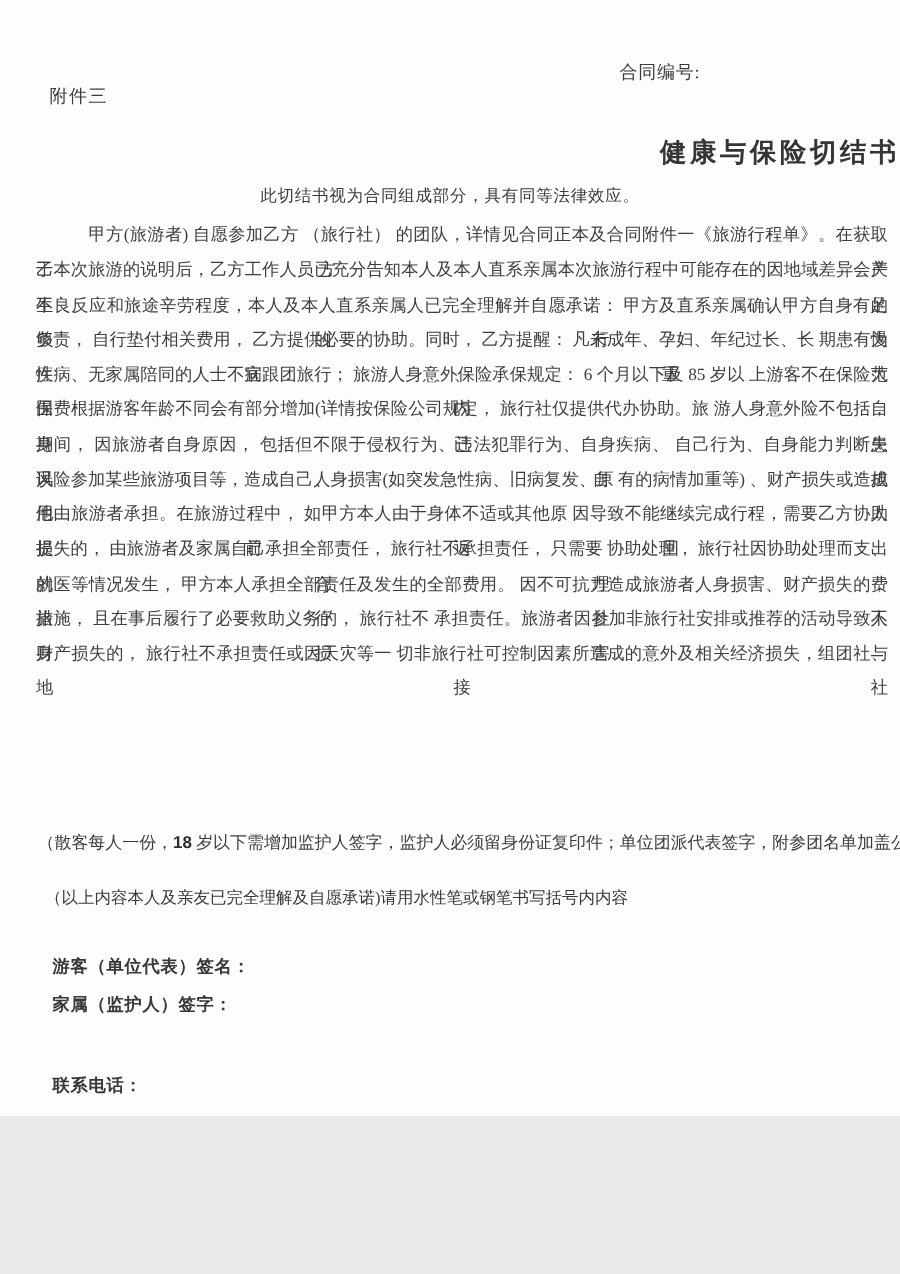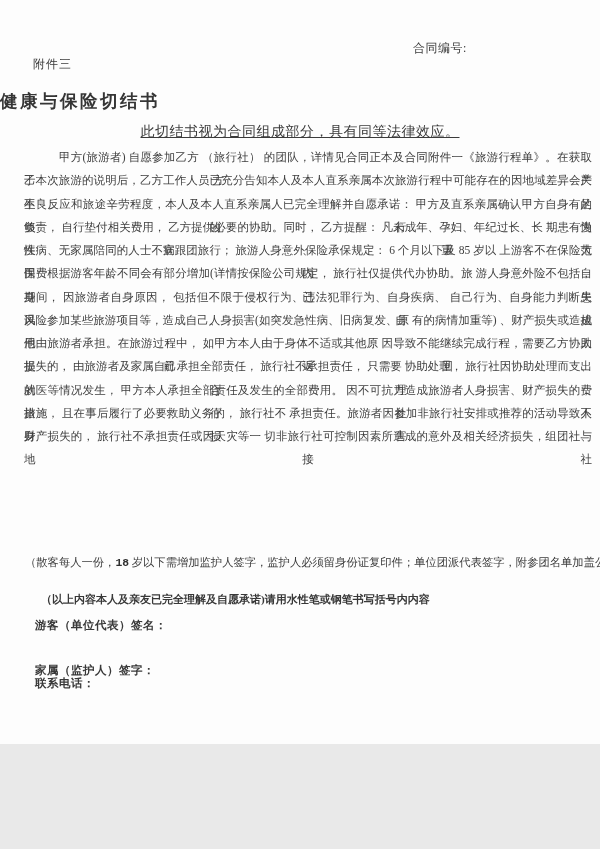--- a/index.html
+++ b/index.html
@@ -15,61 +15,61 @@
   .hdr-left{
     position:absolute;top:55px;left:33px;
     font-size:12px;line-height:18px;letter-spacing:1px;
   }
   .hdr-right{
     position:absolute;top:39px;left:413px;
     font-size:12px;line-height:18px;letter-spacing:0.5px;
   }
   .doc-title{
     position:absolute;top:89px;left:0;right:0;
-    text-align:left;
+    text-align:right;
     font-size:17.5px;font-weight:600;letter-spacing:2.5px;
     color:#353535;
   }
   .doc-subtitle{
     position:absolute;top:123px;left:0;right:0;
     text-align:center;
-    font-size:14px;letter-spacing:0.5px;text-decoration:underline;
+    font-size:11px;letter-spacing:0.5px;
   }
   .body-text{
     position:absolute;top:146px;left:8px;width:584px;
     font-size:11.5px;line-height:23.25px;
     color:#3e3e3e;
   }
   .body-line{
     text-align:justify;
     text-align-last:justify;
     white-space:normal;
     height:23.25px;overflow:visible;margin-left:16px;
   }
   .body-line.first{text-indent:35px;}
   .body-line.last{text-align-last:left;}
   .note1{
     position:absolute;top:551px;left:25px;right:8px;
     font-size:11.3px;line-height:23px;
     white-space:nowrap;
   }
-  .note1 b{font-family:Liberation Mono, monospace;color:#2f2f2f;}
+  .note1 b{font-family:Liberation Sans, sans-serif;color:#2f2f2f;}
   .note2{
-    position:absolute;top:588px;left:41px;right:8px;
-    font-size:11px;line-height:23px;font-weight:bold;
+    position:absolute;top:588px;left:30px;right:8px;
+    font-size:11px;line-height:23px;font-weight:normal;
     color:#383838;white-space:nowrap;
   }
   .sig{
     position:absolute;left:35px;
     font-size:11.5px;line-height:23px;font-weight:bold;
     color:#383838;letter-spacing:0.5px;
   }
-  .sig.visitor{top:614px;}
+  .sig.visitor{top:634px;}
   .sig.family{top:659px;}
-  .sig.phone{top:672px;}
+  .sig.phone{top:713px;}
 </style>
 </head>
 <body>
 
 <div class="page">
 
   <div class="hdr-left">附件三</div>
   <div class="hdr-right">合同编号:</div>
 
   <div class="doc-title">健康与保险切结书</div>

